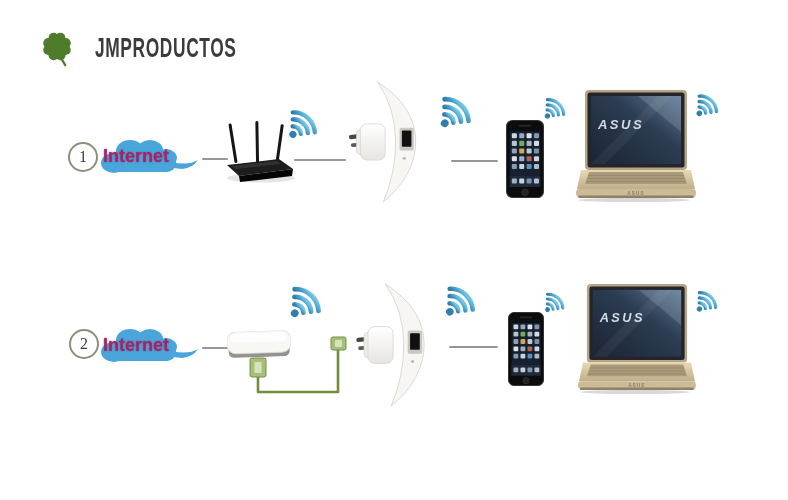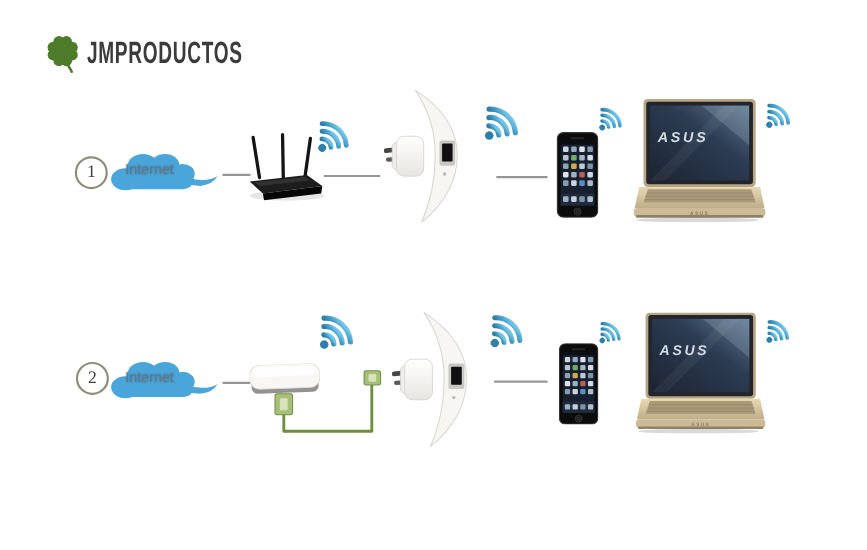--- a/index.html
+++ b/index.html
@@ -7,30 +7,30 @@
     position:relative;width:788px;height:500px;background:#ffffff;overflow:hidden;
     font-family:"Liberation Sans",sans-serif;
   }
   .abs{position:absolute;}
   .link-line{position:absolute;height:2px;background:#979797;border-radius:1px;}
   .step-circle{
     position:absolute;width:26px;height:26px;border:2px solid #8e8e7a;border-radius:50%;
     display:flex;align-items:center;justify-content:center;
     font-size:16px;color:#3e3e3e;background:#fff;font-family:"Liberation Serif",serif;
   }
-  .logo{position:absolute;left:39px;top:24px;display:flex;align-items:center;gap:4px;}
+  .logo{position:absolute;left:39px;top:24px;display:flex;align-items:center;gap:20px;}
   .logo-text{
     font-size:28px;font-weight:bold;color:#3b3b3b;letter-spacing:1px;white-space:nowrap;
     transform:scaleX(0.62);transform-origin:left center;
   }
   .cloud{position:absolute;width:112px;height:44px;}
   .cloud svg{position:absolute;left:0;top:0;}
   .cloud-label{
     position:absolute;left:2px;top:10px;width:84px;text-align:center;
-    color:#737373;font-size:13px;font-weight:normal;
+    color:#be185d;font-size:18px;font-weight:bold;
     text-shadow:0 0 2px rgba(30,110,165,.9);
   }
   .modem{
     position:absolute;left:227px;top:331px;width:64px;height:30px;transform:rotate(-2deg);
   }
 </style>
 </head>
 <body>
 
 <div class="stage">

